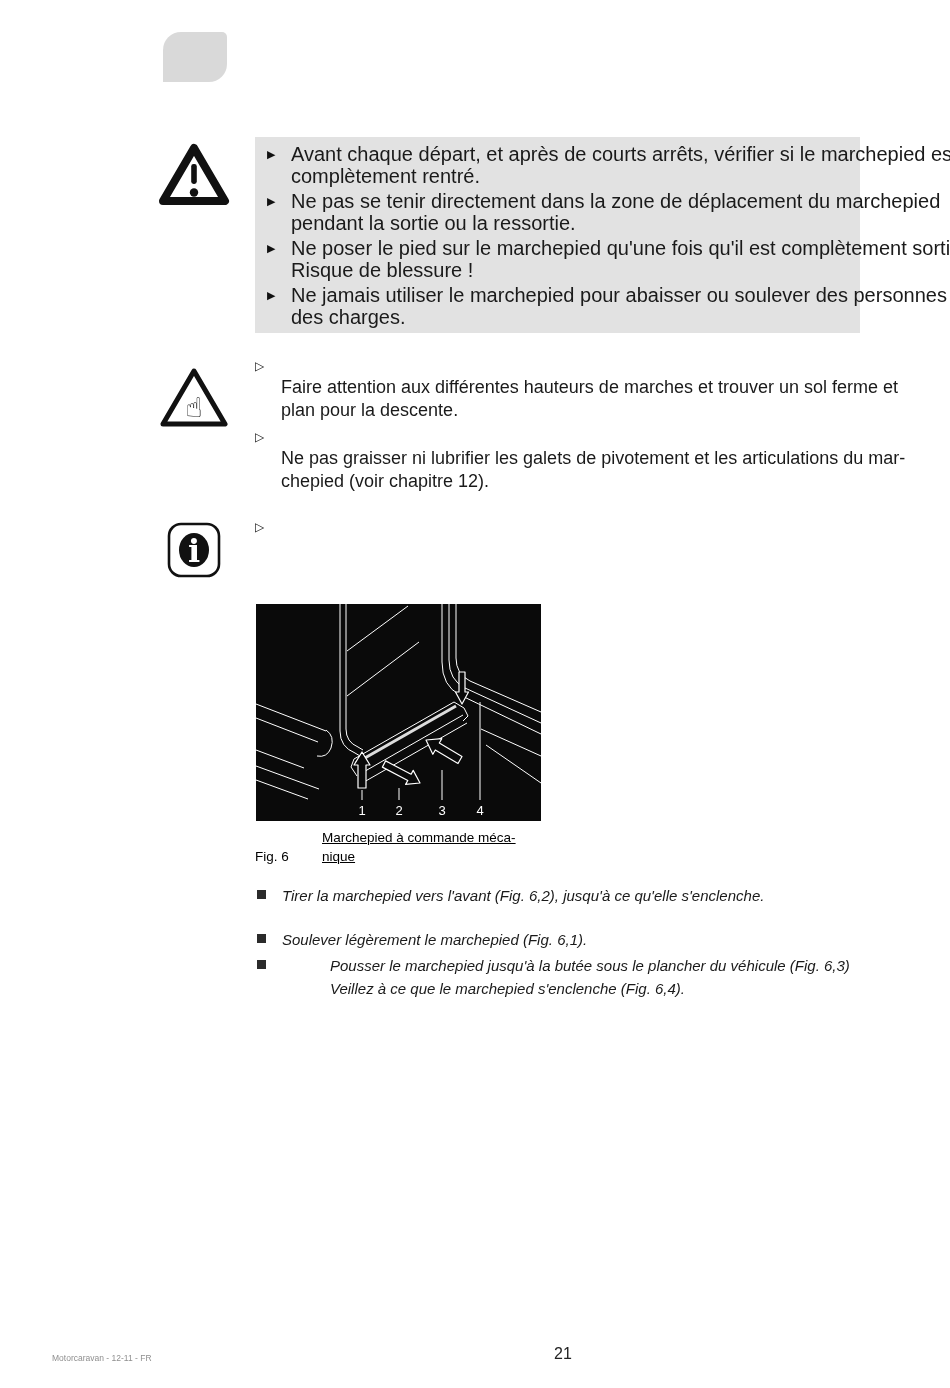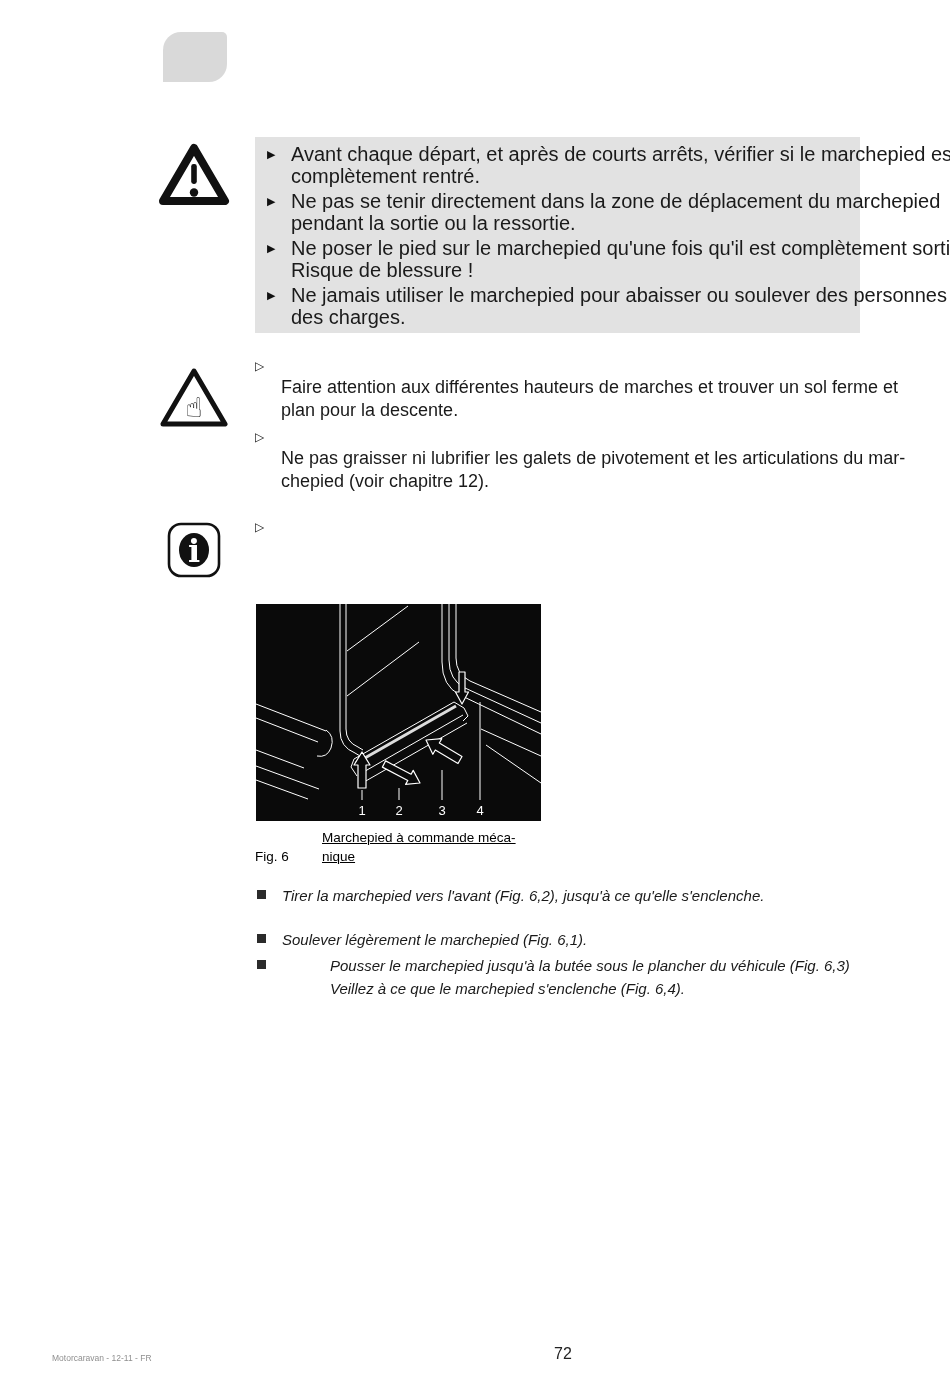--- a/index.html
+++ b/index.html
@@ -185,15 +185,15 @@
     <span class="sq"></span>
     <span class="txt">Soulever légèrement le marchepied (Fig. 6,1).</span>
   </div>
   <div class="instr" style="top:954px;gap:48px;">
     <span class="sq"></span>
     <span class="txt">Pousser le marchepied jusqu'à la butée sous le plancher du véhicule (Fig. 6,3)
 Veillez à ce que le marchepied s'enclenche (Fig. 6,4).</span>
   </div>
 
   <div class="footer-left">Motorcaravan - 12-11 - FR</div>
-  <div class="page-number">72</div>
+  <div class="page-number">21</div>
 
 </div>
 
 </body></html>

